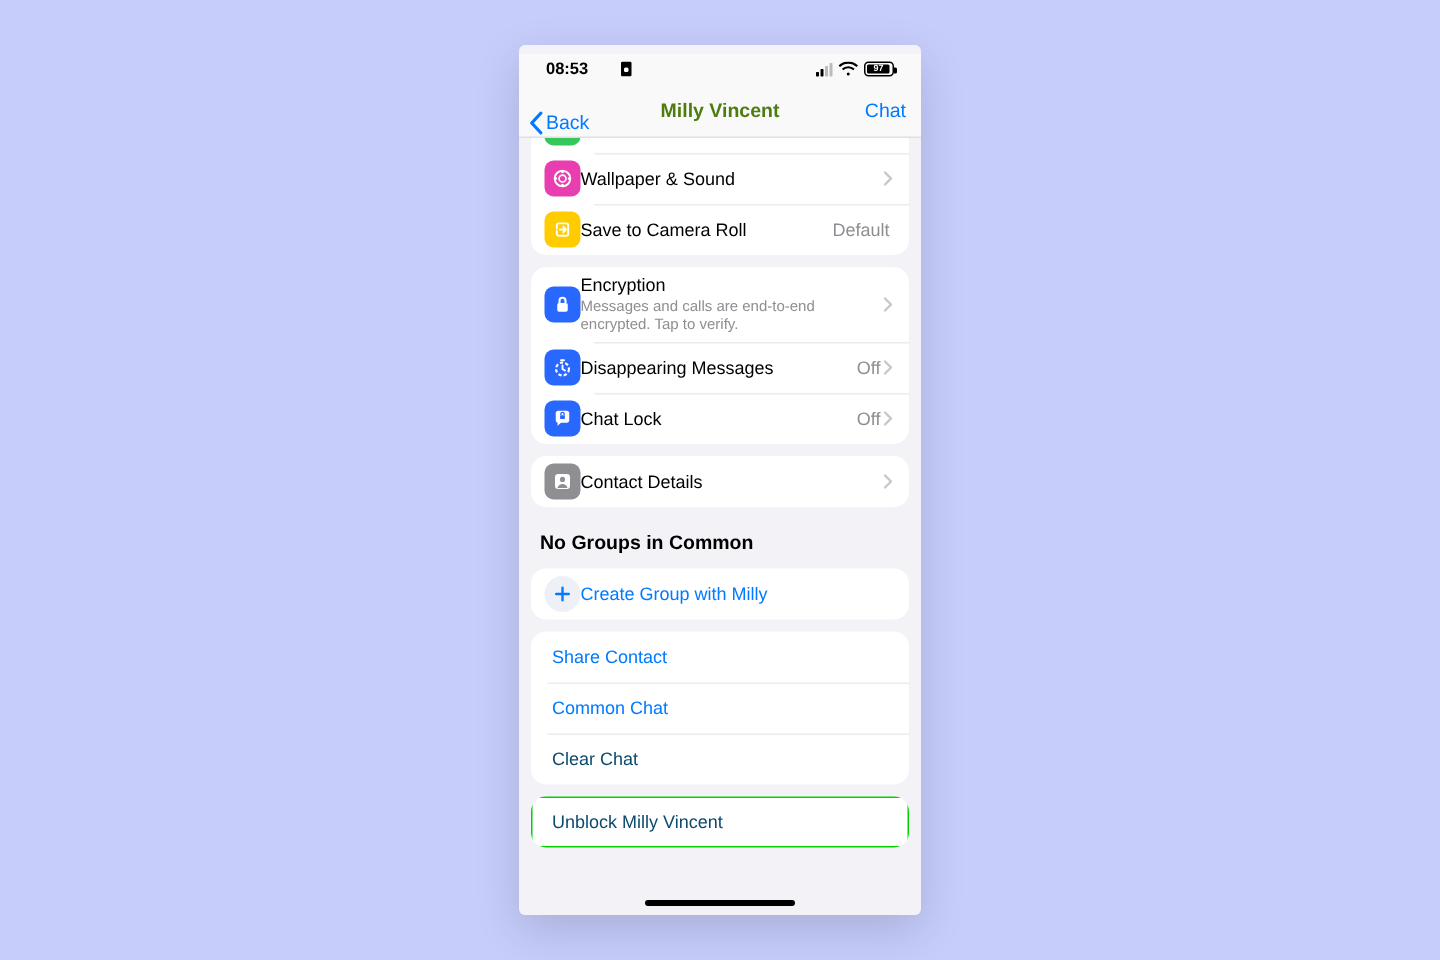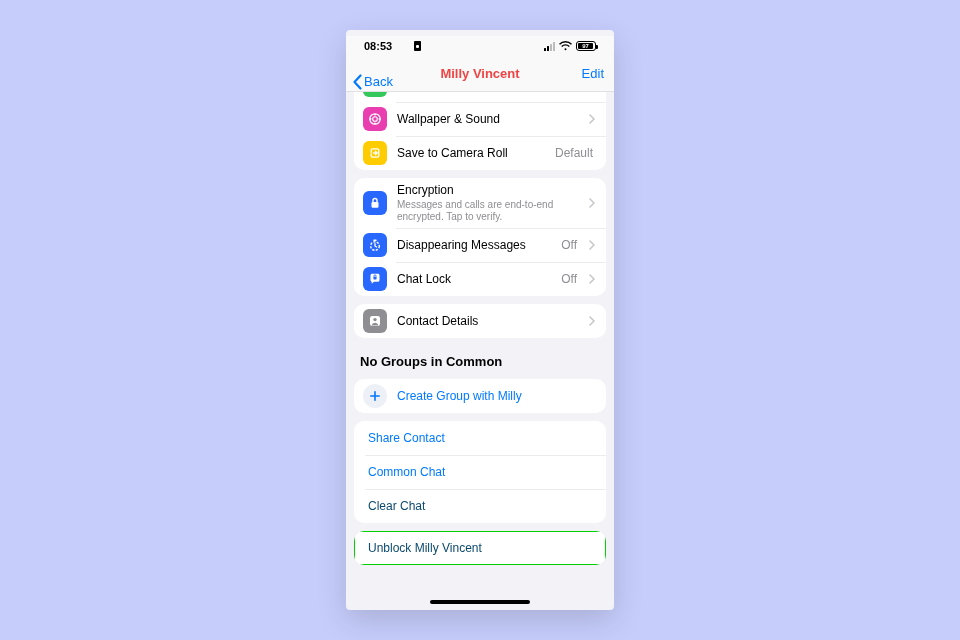--- a/index.html
+++ b/index.html
@@ -56,38 +56,37 @@
     align-items: center;
     justify-content: center;
     position: relative;
     background: #f9f9f9;
     border-bottom: 1px solid #e0e0e4;
   }
   .nav-back {
     position: absolute; left: 6px; display: flex; align-items: center;
     color: #007aff; font-size: 13px; margin-top: 16px;
   }
-  .nav-title { font-size: 13px; font-weight: 600; color: #ef4444; }
+  .nav-title { font-size: 13px; font-weight: 600; color: #4d7c0f; }
   .nav-edit { position: absolute; right: 10px; color: #007aff; font-size: 13px; }
 
   .scroll { flex: 1; overflow: hidden; }
   .group {
     margin: 8px 8px;
     background: #fff;
     border-radius: 10px;
     overflow: hidden;
   }
   .row {
     display: flex;
     align-items: center;
     min-height: 34px;
     padding: 5px 11px 5px 9px;
     font-size: 12px;
     color: #000;
-    gap: 10px;
     position: relative;
   }
   .row + .row::before {
     content:"";
     position:absolute; top:0; left:42px; right:0;
     height:1px; background:#ececef;
   }
   .row.noicon + .row.noicon::before { left:11px; }
   .row .icon {
     width: 24px; height: 24px; border-radius: 6px;
@@ -152,21 +151,21 @@
   </div>
 
   <div class="nav">
     <div class="nav-back">
       <svg width="12" height="16" viewBox="0 0 12 16">
           <path d="M8.5 1.5L2.5 8l6 6.5" fill="none" stroke="#007aff" stroke-width="2.2" stroke-linecap="round" stroke-linejoin="round"></path>
         </svg>
       <span>Back</span>
     </div>
     <div class="nav-title">Milly Vincent</div>
-    <div class="nav-edit">Edit</div>
+    <div class="nav-edit">Chat</div>
   </div>
 
   <div class="scroll">
 
     <div class="group" style="margin-top:-24px">
       <div class="row">
         <div class="icon" style="background:#34c759"></div>
       </div>
       <div class="row">
         <div class="icon" style="background:#e83eaf">

